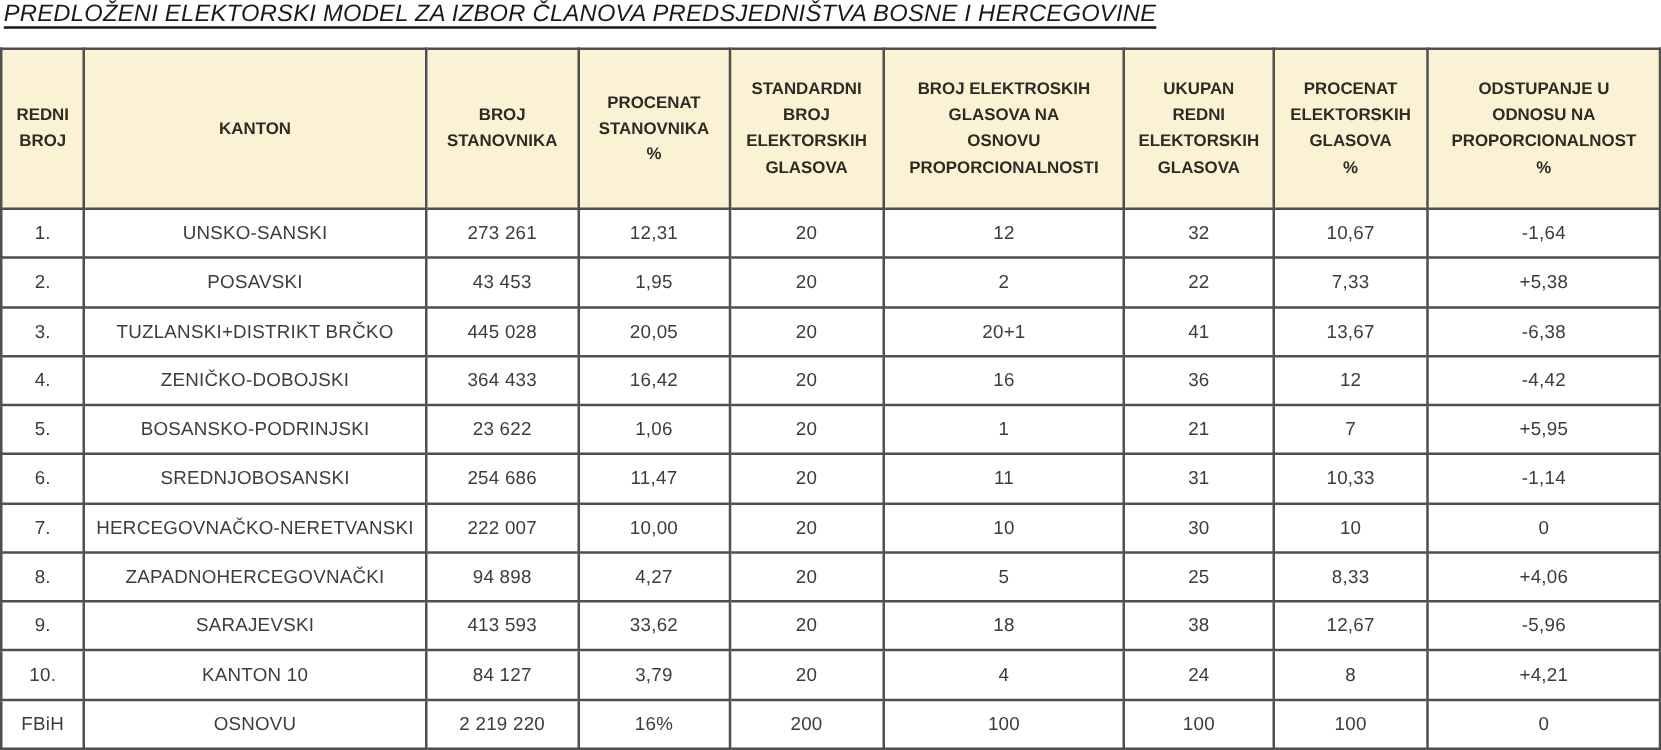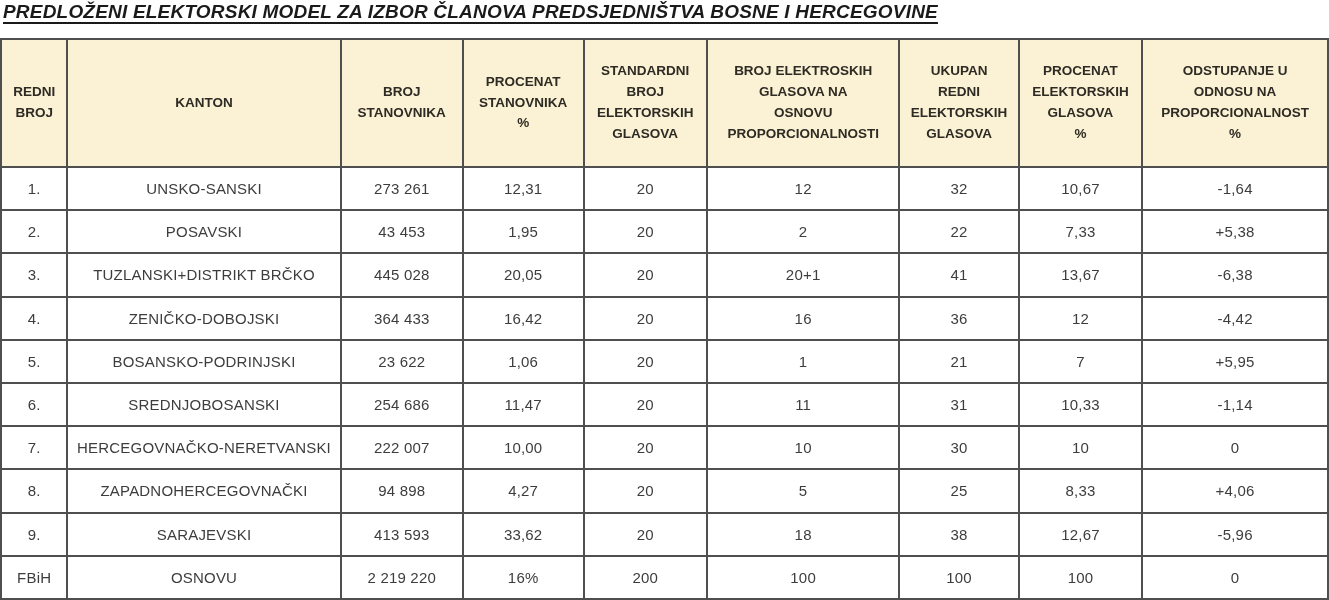--- a/index.html
+++ b/index.html
@@ -14,21 +14,21 @@
   .page {
     width: 1329px;
     height: 600px;
     position: relative;
   }
   .doc-title {
     position: absolute;
     top: 1px;
     left: 3px;
     font-size: 19px;
-    font-weight: bold;
+    font-weight: normal;
     font-style: italic;
     color: #1a1a1a;
     text-decoration: underline;
     text-decoration-thickness: 2px;
     text-underline-offset: 4px;
     letter-spacing: 0.2px;
     white-space: nowrap;
   }
   table.model-table {
     position: absolute;
@@ -208,20 +208,31 @@
           <td>SARAJEVSKI</td>
           <td>413 593</td>
           <td>33,62</td>
           <td>20</td>
           <td>18</td>
           <td>38</td>
           <td>12,67</td>
           <td>-5,96</td>
         </tr>
         <tr>
+          <td>10.</td>
+          <td>KANTON 10</td>
+          <td>84 127</td>
+          <td>3,79</td>
+          <td>20</td>
+          <td>4</td>
+          <td>24</td>
+          <td>8</td>
+          <td>+4,21</td>
+        </tr>
+        <tr>
           <td>FBiH</td>
           <td>OSNOVU</td>
           <td>2 219 220</td>
           <td>16%</td>
           <td>200</td>
           <td>100</td>
           <td>100</td>
           <td>100</td>
           <td>0</td>
         </tr>

